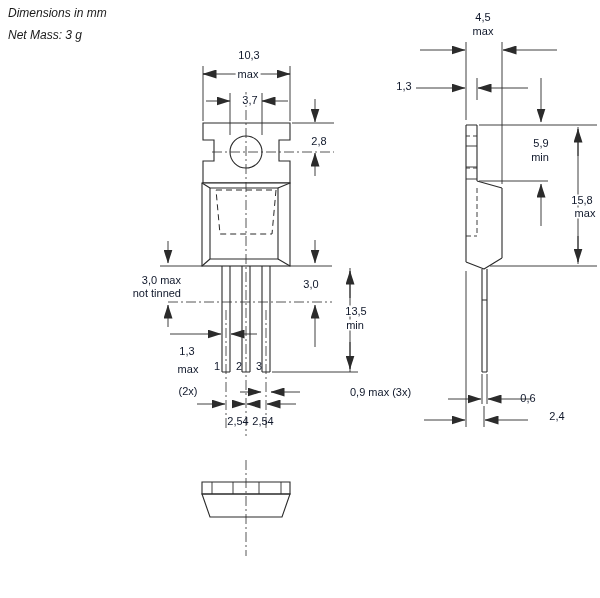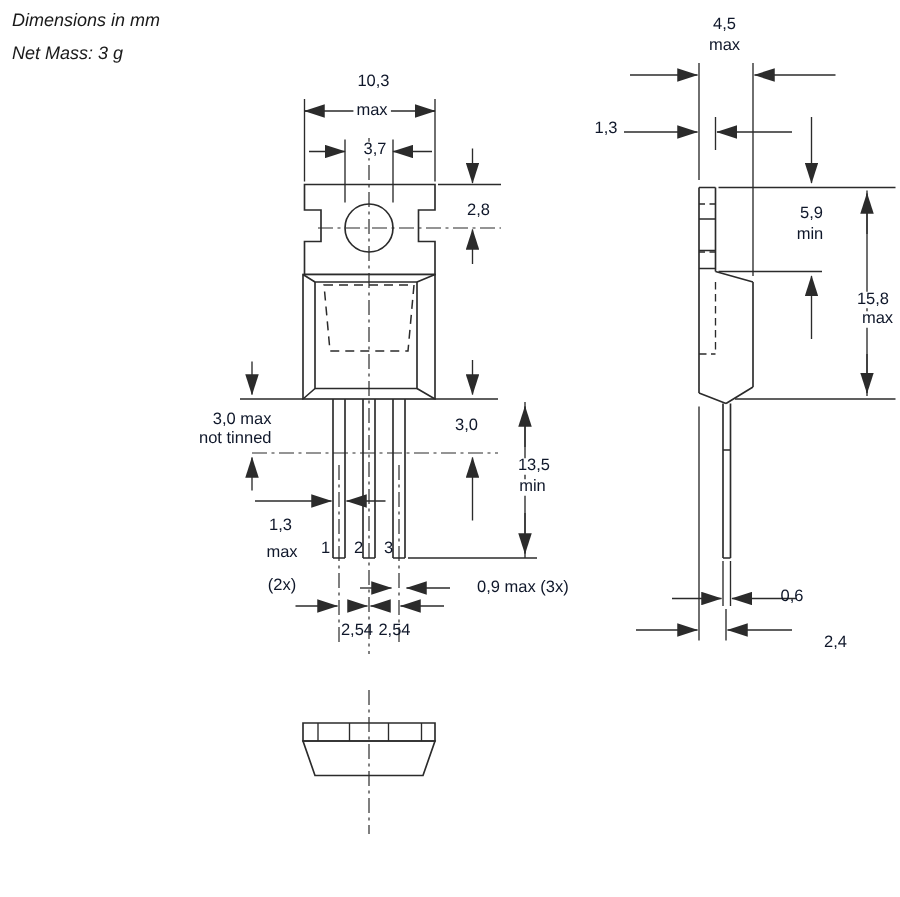--- a/index.html
+++ b/index.html
@@ -2,21 +2,21 @@
 <html><head>
 <meta charset="utf-8">
 <style>
   html,body{margin:0;padding:0;}
   #canvas{position:relative;width:600px;height:598px;background:#ffffff;overflow:hidden;
           font-family:"Liberation Sans", sans-serif;color:#1a1a1a;}
   #drawing{position:absolute;left:0;top:0;}
   .lbl{position:absolute;transform:translate(-50%,-50%);font-size:11px;line-height:1;
        white-space:nowrap;color:#0f172a;}
   .lbl.bg{background:#ffffff;padding:0 2px;}
-  .lbl.left{transform:translate(0,-50%);}
+  .lbl.left{transform:translate(0,-50%);margin-left:32px;}
   .lbl.right{transform:translate(-100%,-50%);}
   .note{position:absolute;font-style:italic;font-size:12px;white-space:nowrap;}
   .caption{position:absolute;font-style:italic;font-size:12.5px;white-space:nowrap;
            transform:translate(-50%,-50%);}
   .caption .fig{margin-right:10px;}
 </style>
 </head>
 <body>
 
 <div id="canvas">
@@ -166,16 +166,16 @@
   <div class="lbl" style="left:259px;top:366px;">3</div>
 
   <div class="lbl" style="left:483px;top:17px;">4,5</div>
   <div class="lbl" style="left:483px;top:31px;">max</div>
   <div class="lbl" style="left:404px;top:86px;">1,3</div>
   <div class="lbl" style="left:541px;top:143px;">5,9</div>
   <div class="lbl" style="left:540px;top:157px;">min</div>
   <div class="lbl bg" style="left:582px;top:200px;">15,8</div>
   <div class="lbl bg" style="left:585px;top:213px;">max</div>
   <div class="lbl" style="left:528px;top:398px;">0,6</div>
-  <div class="lbl" style="left:557px;top:429px;">2,4</div>
+  <div class="lbl" style="left:557px;top:416px;">2,4</div>
 
 
 </div>
 
 </body></html>

